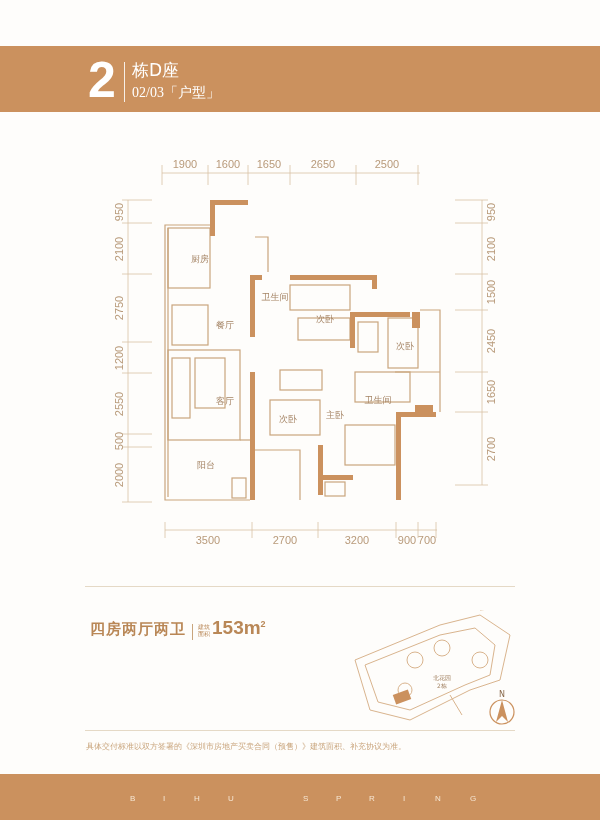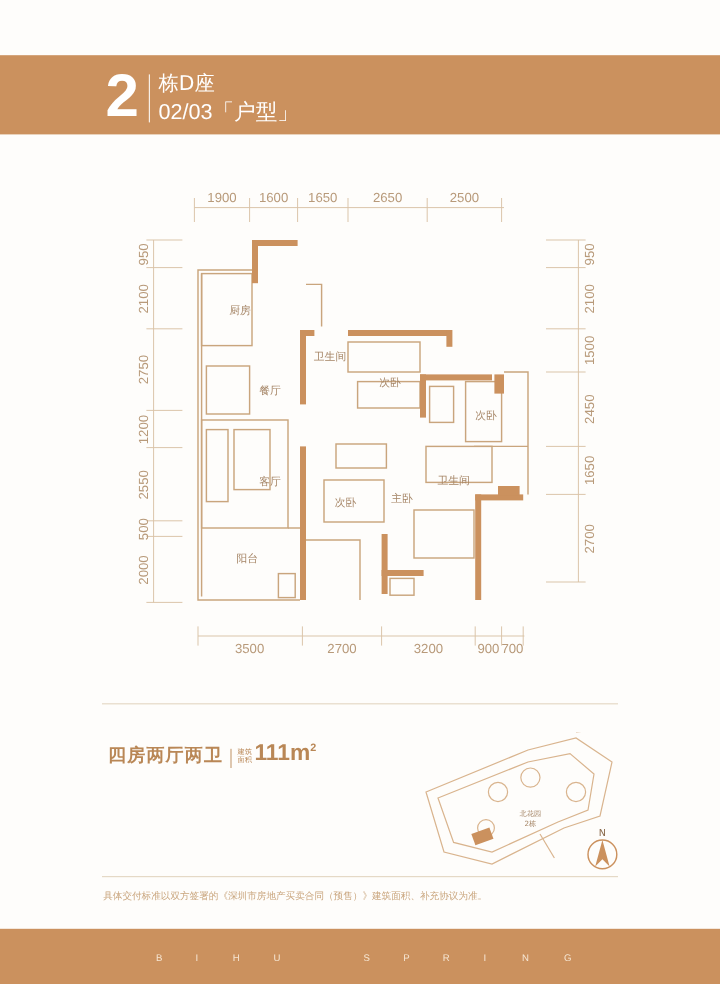--- a/index.html
+++ b/index.html
@@ -1,21 +1,21 @@
 <!DOCTYPE html>
 <html><head>
 <meta charset="utf-8">
 <style>
   html,body{margin:0;padding:0;}
   body{width:600px;height:820px;background:#fefdfb;position:relative;overflow:hidden;font-family:"DejaVu Sans",sans-serif;}
   .hdr{position:absolute;left:0;top:46px;width:600px;height:66px;background:#cb915e;}
   .hdr .num{position:absolute;left:88px;top:6px;font-family:"Liberation Sans",sans-serif;font-weight:bold;font-size:50px;color:#fff;line-height:56px;}
   .hdr .bar{position:absolute;left:124px;top:16px;width:1px;height:40px;background:#fff;opacity:.85;}
   .hdr .t1{position:absolute;left:132px;top:14px;font-size:17px;color:#fff;line-height:20px;}
-  .hdr .t2{position:absolute;left:132px;top:38px;font-size:18px;color:#fff;line-height:18px;font-family:Liberation Sans, sans-serif;}
+  .hdr .t2{position:absolute;left:132px;top:38px;font-size:14px;color:#fff;line-height:18px;font-family:Liberation Serif, serif;}
   .plan{position:absolute;left:0;top:0;width:600px;height:560px;}
   .dim{font-family:"Liberation Sans",sans-serif;font-size:11px;fill:#b89a7a;}
   .room{font-size:9px;fill:#a58566;}
   .divider{position:absolute;left:85px;width:430px;height:1px;background:#e5d9c6;}
   .type{position:absolute;left:90px;top:620px;font-size:15px;font-weight:bold;color:#b98756;letter-spacing:1px;}
   .sep{position:absolute;left:192px;top:624px;width:1px;height:16px;background:#c9a57d;}
   .alabel{position:absolute;left:198px;top:623px;font-size:6px;line-height:7px;color:#b98756;width:12px;}
   .area{position:absolute;left:212px;top:617px;font-family:"Liberation Sans",sans-serif;font-size:19px;font-weight:bold;color:#b98756;}
   .area sup{font-size:9px;}
   .note{position:absolute;left:86px;top:741px;font-size:8px;color:#c9a57d;}
@@ -149,21 +149,21 @@
     <text x="335" y="418">主卧</text>
     <text x="378" y="403">卫生间</text>
   </g>
 </svg>
 
 <div class="divider" style="top:586px"></div>
 
 <div class="type">四房两厅两卫</div>
 <div class="sep"></div>
 <div class="alabel">建筑面积</div>
-<div class="area"><span>111m</span><sup>2</sup></div>
+<div class="area"><span>153m</span><sup>2</sup></div>
 
 <svg style="position:absolute;left:350px;top:610px" width="180" height="120" viewBox="0 0 180 120">
   <g stroke="#d9b48e" stroke-width="1" fill="none">
     <path d="M5 50 L90 15 L130 5 L160 25 L150 70 L120 80 L60 110 L20 100 Z"></path>
     <path d="M15 55 L90 25 L125 18 L145 35 L140 65 L115 75 L60 100 L28 92 Z"></path>
     <path d="M130 0 L175 -5"></path>
     <path d="M100 85 L112 105"></path>
     <circle cx="65" cy="50" r="8"></circle>
       <circle cx="92" cy="38" r="8"></circle>
       <circle cx="130" cy="50" r="8"></circle>

